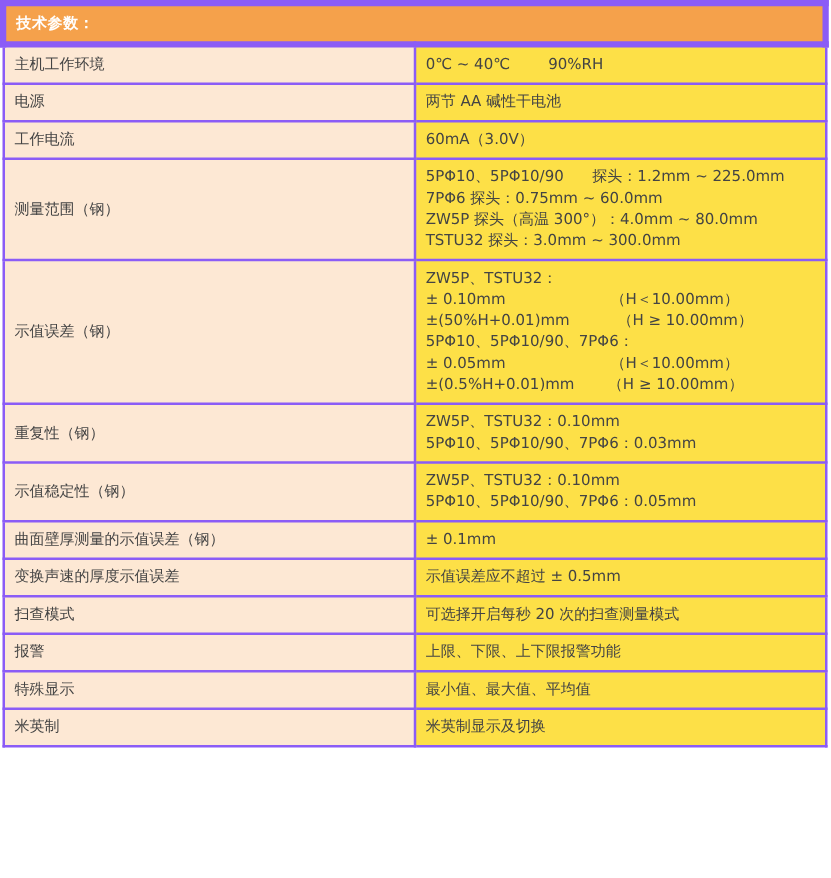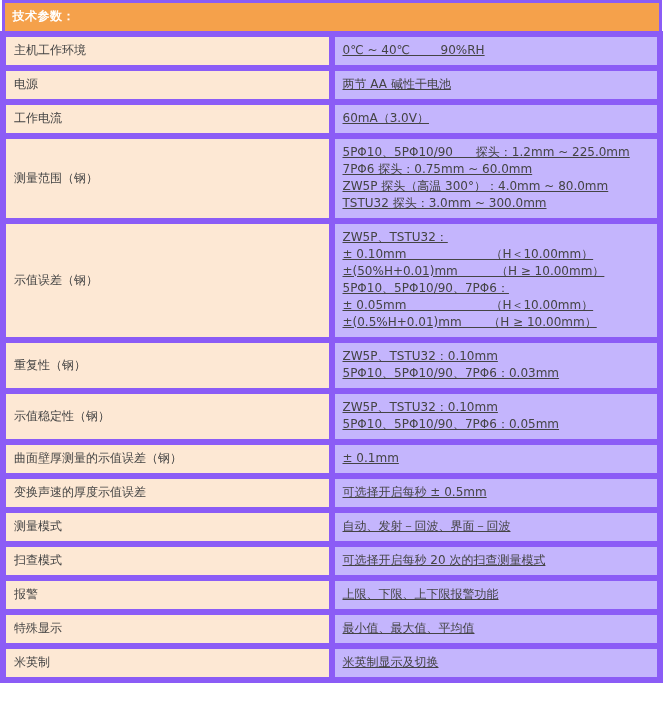--- a/index.html
+++ b/index.html
@@ -19,44 +19,43 @@
     width: 663px;
     margin: 0;
     padding: 0;
   }
   table.spec {
     border-collapse: collapse;
     width: 663px;
     table-layout: fixed;
   }
   table.spec td {
-    border: 6px solid #8b5cf6;
+    border: 2px solid #8b5cf6;
     padding: 5px 8px 6px 8px;
     vertical-align: middle;
     line-height: 17px;
     font-size: 12px;
     color: #444444;
   }
   tr.header-row td {
     background: #f5a14b;
     color: #ffffff;
     font-weight: bold;
     padding: 5px 8px 6px 8px;
     letter-spacing: 0.5px;
-    border: 3px solid #8b5cf6;
+    border: 5px solid #8b5cf6;
   }
   td.label {
     width: 216px;
     background: #fde8d4;
     color: #444444;
   }
   td.value {
-    background: #c4b5fd;
+    background: #fde047;
     color: #444444;
-    text-decoration: underline;
   }
   .line {
     display: block;
     white-space: pre;
   }
   .multi td {
     vertical-align: middle;
   }
 </style>
 </head>
@@ -122,27 +121,21 @@
         </tr>
         <tr class="multi">
           <td class="label">曲面壁厚测量的示值误差（钢）</td>
           <td class="value">
             <span class="line">± 0.1mm</span>
           </td>
         </tr>
         <tr class="multi">
           <td class="label">变换声速的厚度示值误差</td>
           <td class="value">
-            <span class="line">可选择开启每秒 ± 0.5mm</span>
-          </td>
-        </tr>
-        <tr class="multi">
-          <td class="label">测量模式</td>
-          <td class="value">
-            <span class="line">自动、发射－回波、界面－回波</span>
+            <span class="line">示值误差应不超过 ± 0.5mm</span>
           </td>
         </tr>
         <tr class="multi">
           <td class="label">扫查模式</td>
           <td class="value">
             <span class="line">可选择开启每秒 20 次的扫查测量模式</span>
           </td>
         </tr>
         <tr class="multi">
           <td class="label">报警</td>

